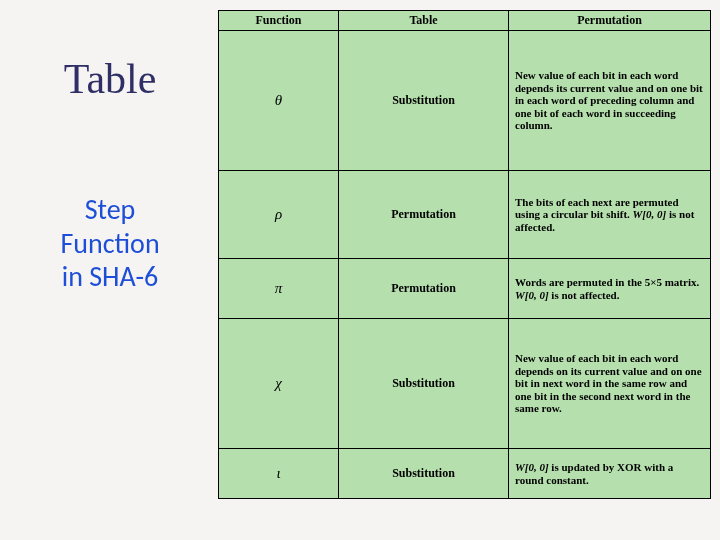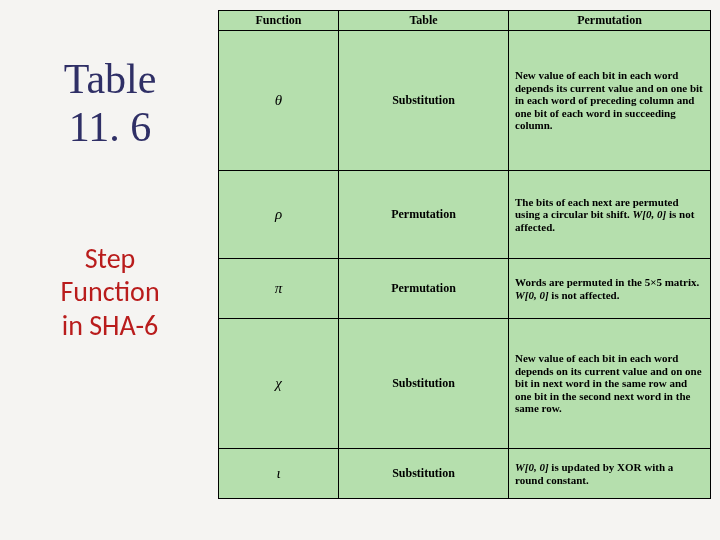--- a/index.html
+++ b/index.html
@@ -28,21 +28,21 @@
     margin-top: 55px;
     text-align: center;
     color: #2f2f66;
     font-size: 42px;
     line-height: 1.15;
     font-weight: 400;
   }
   .subtitle-block {
     margin-top: 90px;
     text-align: center;
-    color: #b91c1c;
+    color: #1d4ed8;
     font-size: 28px;
     line-height: 1.2;
     font-family: Calibri, Arial, sans-serif;
   }
   .footer {
     position: absolute;
     left: 8px;
     bottom: 10px;
     font-size: 9px;
     font-family: Arial, sans-serif;
@@ -106,21 +106,20 @@
   .wmat { font-style: italic; font-weight: bold; }
 </style>
 </head>
 <body>
 
 <div class="slide">
 
   <div class="left-col">
     <div class="title-block">
       <div>Table</div>
-      <div>11. 6</div>
     </div>
     <div class="subtitle-block">
       <div>Step</div>
       <div>Function</div>
       <div>in SHA-6</div>
     </div>
   </div>
 
   <div class="table-wrap">
     <table class="sha">

